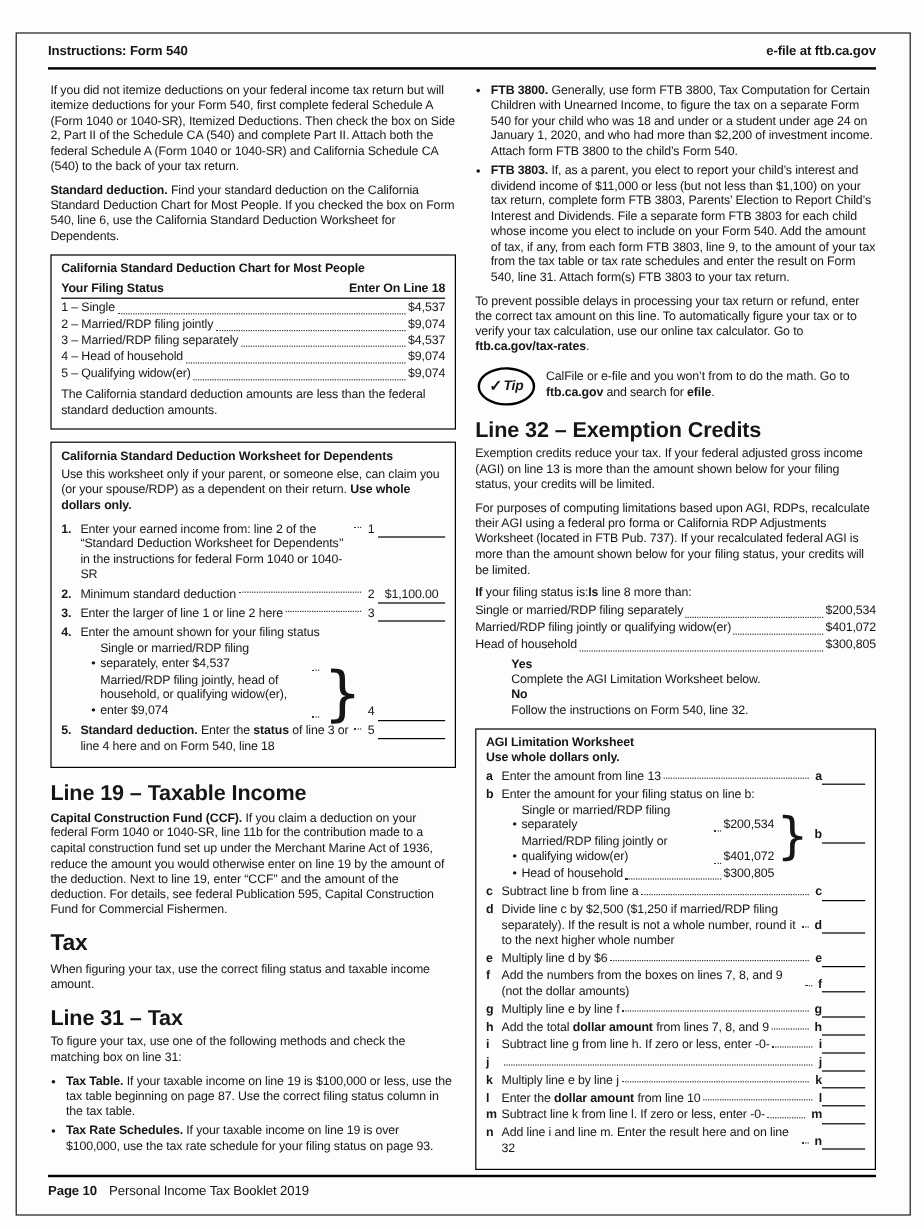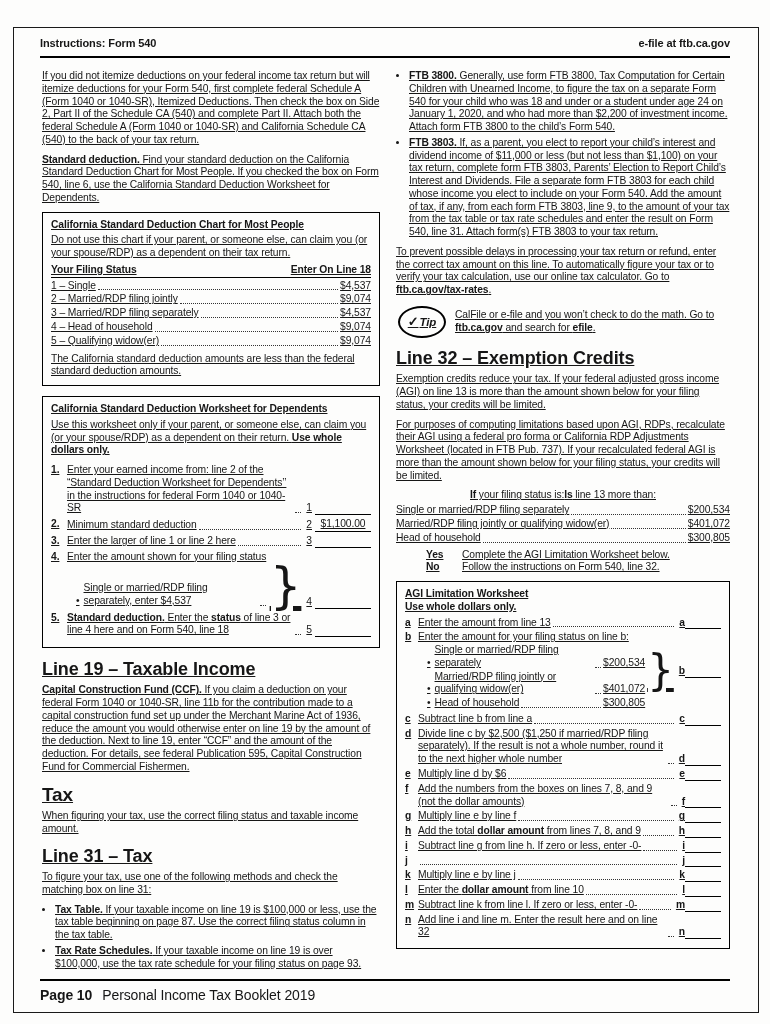--- a/index.html
+++ b/index.html
@@ -6,21 +6,21 @@
   body{
     width:770px;height:1024px;position:relative;overflow:hidden;
     background:#fdfdfc;color:#161616;
     font-family:"Liberation Sans",sans-serif;
     font-size:10.3px;line-height:1.24;
     letter-spacing:-0.1px;
   }
   .frame{position:absolute;left:13px;top:27px;width:744px;height:984px;border:1.3px solid #1a1a1a;}
   .header{position:absolute;left:40px;right:40px;top:37px;display:flex;justify-content:space-between;
     font-weight:bold;font-size:11px;border-bottom:2.6px solid #000;padding-bottom:5px;}
-  .col{position:absolute;top:70px;text-decoration:underline;}
+  .col{position:absolute;top:70px;}
   .col-left{left:42px;width:338px;}
   .col-right{left:396px;width:334px;}
   p.para{margin:0 0 7px;}
   b{font-weight:bold;}
   .h-line{font-size:18px;font-weight:bold;margin:9px 0 4px;}
   .h-tax{font-size:19px;font-weight:bold;margin:9px 0 4px;}
   ul.bl{margin:0 0 7px 13px;padding:0;}
   ul.bl li{margin-bottom:3px;}
   
   .box{border:1.6px solid #000;padding:6px 8px 7px;margin:2px 0 10px;}
@@ -28,75 +28,74 @@
   .box-note{margin-top:5px;}
   .chart-head{display:flex;justify-content:space-between;font-weight:bold;
     border-bottom:1.2px solid #000;margin:4px 0 2px;padding-bottom:0;}
   
   .leader-row{display:flex;align-items:flex-end;margin-bottom:1px;justify-content:space-between;}
   .dots{flex:1 1 6px;min-width:6px;height:3px;border-bottom:1.4px dotted #333;margin:0 2px 2px;}
   .amt{flex:none;}
   
   .ws-row{display:flex;margin-bottom:3px;}
   .ws-num{flex:none;width:16px;font-weight:bold;}
-  .ws-body{flex:1;display:flex;align-items:flex-end;min-width:0;}
+  .ws-body{flex:1;display:flex;min-width:0;}
   .lbl{flex:0 1 auto;min-width:0;}
   .ws-ref{flex:none;margin:0 3px;}
   .blank{flex:none;width:56px;height:11px;border-bottom:1.1px solid #000;}
   .blank.filled{height:auto;text-align:center;}
   .ws-col{flex:1;min-width:0;}
   .brace-group{display:flex;align-items:flex-end;}
   .brace-items{flex:1;min-width:0;}
   .bbul{display:flex;align-items:flex-end;padding-left:9px;margin-bottom:1px;}
   .bbul::before{content:"•";margin-right:4px;}
   .brace{flex:none;font-size:50px;line-height:.9;padding:0 2px;font-family:"DejaVu Sans",sans-serif;font-weight:400;}
   .brace.small{font-size:42px;}
   .refblank{flex:none;display:flex;align-items:flex-end;}
   
   .tip{display:flex;gap:9px;align-items:center;margin:9px 0 9px 2px;}
   .tip-icon{flex:none;width:44px;height:28px;border:2.4px solid #000;border-radius:50%;
     display:flex;align-items:center;justify-content:center;font-weight:bold;font-style:italic;font-size:11.5px;}
   .tip-check{font-style:normal;font-size:13px;margin-right:1px;}
   .tip-text{flex:1;}
   
-  .ifis{display:flex;justify-content:center;margin:2px 0 2px;}
-  .yn{display:flex;margin-left:30px;}
+  .ifis{display:flex;justify-content:flex-start;margin:2px 0 2px;}
+  .yn{display:flex;margin-left:30px;flex-direction:column;}
   .yn-label{flex:none;width:36px;font-weight:bold;}
   
   .agi-row{display:flex;margin-bottom:2px;}
   .agi-letter{flex:none;width:13px;font-weight:bold;}
-  .agi-body{flex:1;display:flex;align-items:flex-end;min-width:0;}
+  .agi-body{flex:1;display:flex;align-items:center;min-width:0;}
   .agi-ref{flex:none;font-weight:bold;margin-left:3px;}
   .agi-blank{flex:none;width:36px;height:11px;border-bottom:1.1px solid #000;}
   .agi-bwrap{flex:1;display:flex;align-items:center;min-width:0;}
   .agi-bmain{flex:1;min-width:0;}
   
   .footer{position:absolute;left:40px;right:40px;top:979px;border-top:2.6px solid #000;
-    padding-top:6px;font-size:14px;}
+    padding-top:6px;font-size:11px;}
   .footer span{margin-left:10px;}
 </style>
 </head>
 <body>
 
 <div class="frame"></div>
 
 <div class="header">
   <span>Instructions: Form 540</span>
   <span>e-file at ftb.ca.gov</span>
 </div>
 
 <div class="col col-left">
 
   <p class="para">If you did not itemize deductions on your federal income tax return but will itemize deductions for your Form 540, first complete federal Schedule A (Form 1040 or 1040-SR), Itemized Deductions. Then check the box on Side 2, Part II of the Schedule CA (540) and complete Part II. Attach both the federal Schedule A (Form 1040 or 1040-SR) and California Schedule CA (540) to the back of your tax return.</p>
 
   <p class="para"><b>Standard deduction.</b><span> Find your standard deduction on the California Standard Deduction Chart for Most People. If you checked the box on Form 540, line 6, use the California Standard Deduction Worksheet for Dependents.</span></p>
 
   <div class="box">
     <div class="box-title">California Standard Deduction Chart for Most People</div>
-    <div>Do not use this chart if your parent, or someone else, can claim you (or your spouse/RDP) as a dependent on their tax return.</div>
     <div class="chart-head">
       <span>Your Filing Status</span>
       <span>Enter On Line 18</span>
     </div>
     <div class="leader-row">
       <span class="lbl">1 – Single</span>
       <span class="dots"></span>
       <span class="amt">$4,537</span>
     </div>
     <div class="leader-row">
@@ -159,20 +158,24 @@
     <div class="ws-row">
       <span class="ws-num">4.</span>
       <div class="ws-col">
         <div>Enter the amount shown for your filing status</div>
         <div class="brace-group">
           <div class="brace-items">
             <div class="bbul">
               <span class="lbl">Single or married/RDP filing separately, enter $4,537</span>
               <span class="dots"></span>
             </div>
+            <div class="bbul">
+              <span class="lbl">Married/RDP filing jointly, head of household, or qualifying widow(er), enter $9,074</span>
+              <span class="dots"></span>
+            </div>
           </div>
           <div class="brace">}</div>
           <div class="refblank">
             <span class="ws-ref">4</span>
             <span class="blank"></span>
           </div>
         </div>
       </div>
     </div>
 
@@ -208,30 +211,30 @@
     <li><b>FTB 3803.</b><span> If, as a parent, you elect to report your child’s interest and dividend income of $11,000 or less (but not less than $1,100) on your tax return, complete form FTB 3803, Parents’ Election to Report Child’s Interest and Dividends. File a separate form FTB 3803 for each child whose income you elect to include on your Form 540. Add the amount of tax, if any, from each form FTB 3803, line 9, to the amount of your tax from the tax table or tax rate schedules and enter the result on Form 540, line 31. Attach form(s) FTB 3803 to your tax return.</span></li>
   </ul>
 
   <p class="para"><span>To prevent possible delays in processing your tax return or refund, enter the correct tax amount on this line. To automatically figure your tax or to verify your tax calculation, use our online tax calculator. Go to </span><b>ftb.ca.gov/tax-rates</b><span>.</span></p>
 
   <div class="tip">
     <div class="tip-icon">
       <span class="tip-check">✓</span>
       <span>Tip</span>
     </div>
-    <div class="tip-text"><span>CalFile or e-file and you won’t check to do the math. Go to </span><b>ftb.ca.gov</b><span> and search for </span><b>efile</b><span>.</span></div>
+    <div class="tip-text"><span>CalFile or e-file and you won’t from to do the math. Go to </span><b>ftb.ca.gov</b><span> and search for </span><b>efile</b><span>.</span></div>
   </div>
 
   <div class="h-line">Line 32 – Exemption Credits</div>
   <p class="para">Exemption credits reduce your tax. If your federal adjusted gross income (AGI) on line 13 is more than the amount shown below for your filing status, your credits will be limited.</p>
   <p class="para">For purposes of computing limitations based upon AGI, RDPs, recalculate their AGI using a federal pro forma or California RDP Adjustments Worksheet (located in FTB Pub. 737). If your recalculated federal AGI is more than the amount shown below for your filing status, your credits will be limited.</p>
 
   <div class="ifis">
     <span><b>If</b><span> your filing status is:</span></span>
-    <span><b>Is</b><span> line 13 more than:</span></span>
+    <span><b>Is</b><span> line 8 more than:</span></span>
   </div>
   <div class="leader-row">
     <span class="lbl">Single or married/RDP filing separately</span>
     <span class="dots"></span>
     <span class="amt">$200,534</span>
   </div>
   <div class="leader-row">
     <span class="lbl">Married/RDP filing jointly or qualifying widow(er)</span>
     <span class="dots"></span>
     <span class="amt">$401,072</span>

